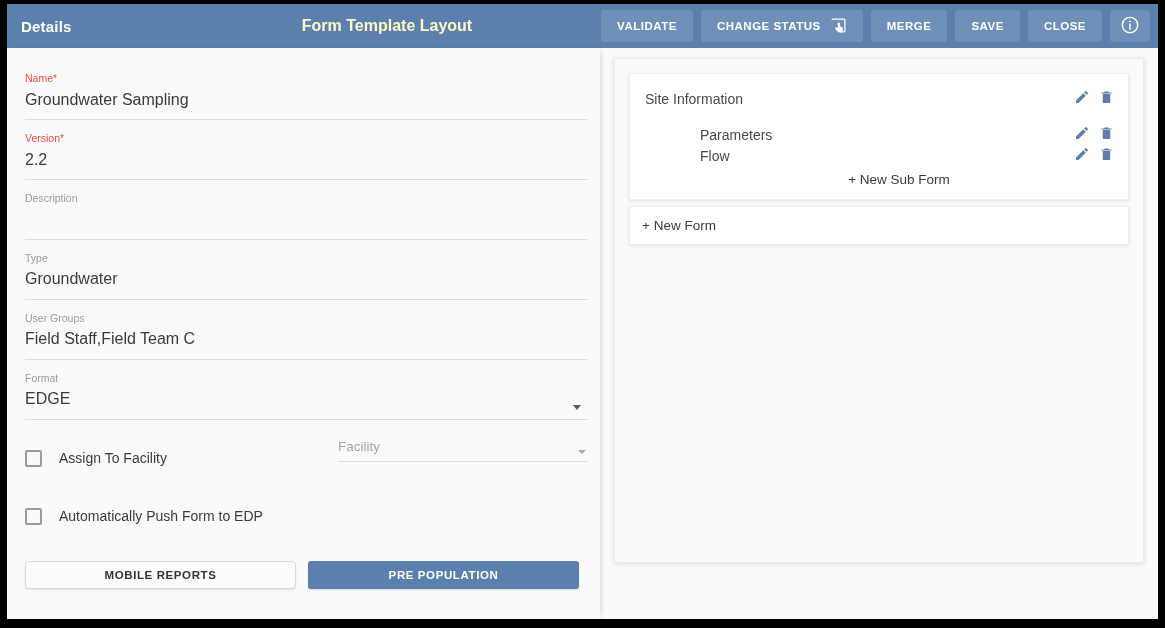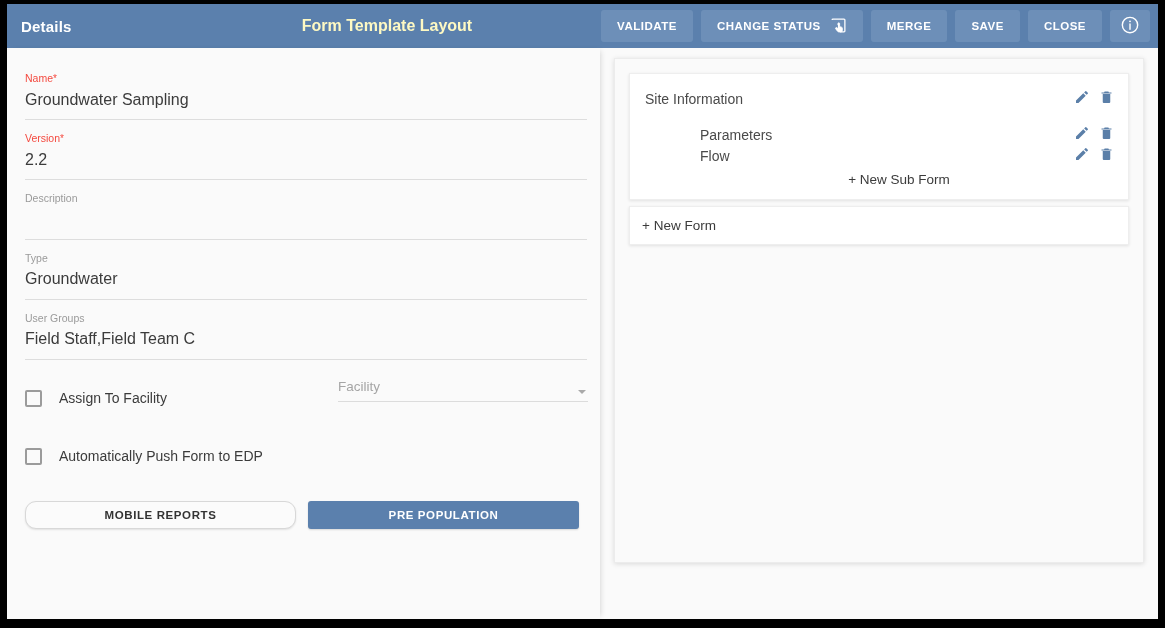--- a/index.html
+++ b/index.html
@@ -185,21 +185,21 @@
   .btn-row {
     display: flex;
     gap: 12px;
     margin: 16px 13px 0 18px;
   }
   .btn-outline {
     flex: 0 0 271px;
     height: 28px;
     background: #fbfbfb;
     border: 1px solid #d8d8d8;
-    border-radius: 11px;
+    border-radius: 4px;
     color: #333333;
     font-family: "Liberation Sans", sans-serif;
     font-size: 11.5px;
     font-weight: bold;
     letter-spacing: .6px;
     cursor: pointer;
     box-shadow: 0 1px 2px rgba(0,0,0,.10);
   }
   .btn-filled {
     flex: 0 0 271px;
@@ -341,20 +341,25 @@
       <div class="field">
         <div class="field-label">Type</div>
         <div class="field-value">Groundwater</div>
       </div>
 
       <div class="field">
         <div class="field-label">User Groups</div>
         <div class="field-value">Field Staff,Field Team C</div>
       </div>
 
+      <div class="field">
+        <div class="field-label">Format</div>
+        <div class="field-value">EDGE</div>
+        <span class="caret"></span>
+      </div>
 
       <div class="check-row first">
         <span class="cbox"></span>
         <span class="check-label">Assign To Facility</span>
         <div class="facility-select">
           <span class="facility-placeholder">Facility</span>
           <span class="facility-caret"></span>
         </div>
       </div>
 

